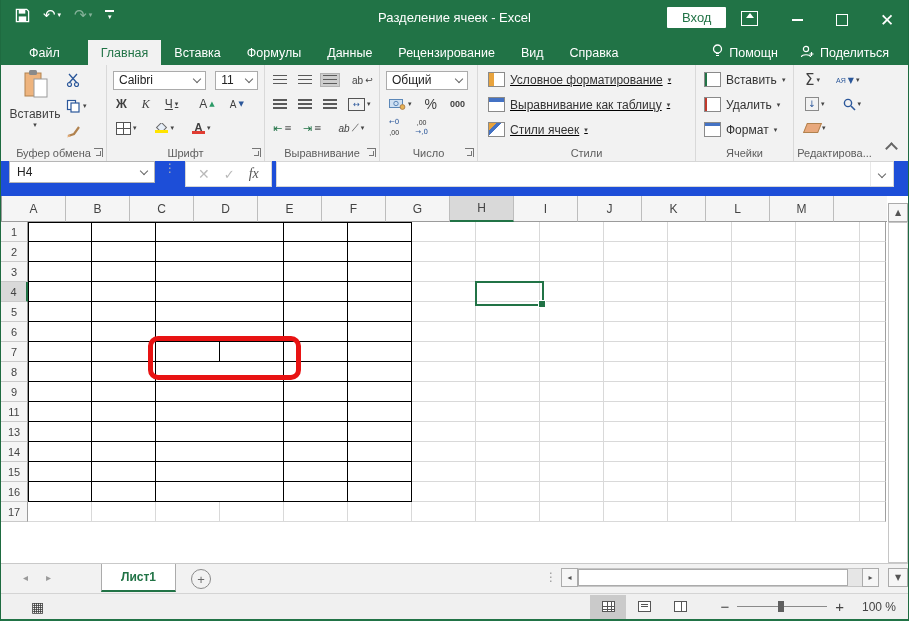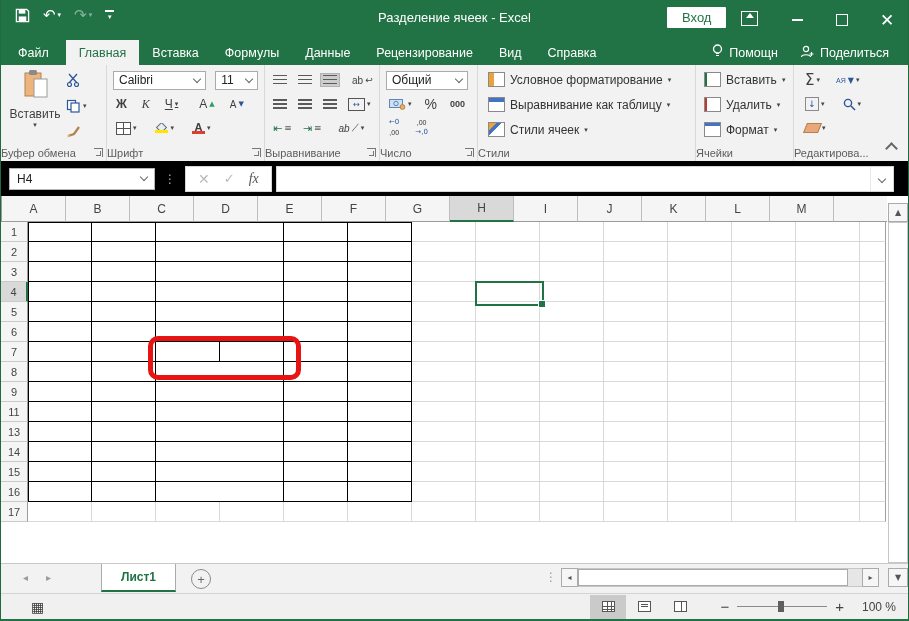--- a/index.html
+++ b/index.html
@@ -25,30 +25,30 @@
   .ribopts .tri{margin-top:1px;border-left:4px solid transparent;border-right:4px solid transparent;border-bottom:5px solid #fff;}
   .wbtn{position:absolute;top:0;width:46px;height:40px;display:flex;align-items:center;justify-content:center;color:#fff;}
   .wbtn .minbar{width:11px;height:1.5px;background:#fff;}
   .wbtn .maxbox{width:10px;height:10px;border:1.5px solid #fff;}
   .wbtn.close{font-size:17px;}
 
   
   .tabrow{position:absolute;left:0;top:40px;width:100%;height:25px;background:#217346;display:flex;
           color:#fff;font-size:12.5px;align-items:stretch;}
   .tab{padding:0 13px;display:flex;align-items:center;cursor:pointer;white-space:nowrap;}
-  .tab.file{padding:0 17px;}
+  .tab.file{padding:0 28px;}
   .tab.active{background:#f2f2f2;color:#217346;}
   .tabs-right{margin-left:auto;display:flex;align-items:center;gap:4px;padding-right:10px;}
   .tab-extra{display:flex;align-items:center;gap:6px;padding:0 9px;cursor:pointer;white-space:nowrap;}
 
   
   .ribbon{position:absolute;left:0;top:65px;width:100%;height:96px;background:#f2f2f2;
           border-bottom:1px solid #d0cece;display:flex;}
   .group{position:relative;border-right:1px solid #d9d9d9;box-sizing:border-box;flex:0 0 auto;height:100%;}
-  .glabel{position:absolute;bottom:2px;left:0;right:0;font-size:11px;color:#5d5d5d;white-space:nowrap;overflow:hidden;}
+  .glabel{position:absolute;bottom:2px;left:0;right:0;text-align:center;font-size:11px;color:#5d5d5d;white-space:nowrap;overflow:hidden;}
   .dlg{position:absolute;right:3px;bottom:4px;width:8px;height:8px;border-left:1px solid #777;border-bottom:1px solid #777;transform:rotate(180deg);}
   .dlg::after{content:"";position:absolute;left:1px;top:1px;width:4px;height:4px;border-left:1px solid #777;border-top:1px solid #777;}
   .rows{position:absolute;top:4px;left:0;right:0;display:flex;flex-direction:column;gap:2px;padding:0 6px;}
   .rrow{display:flex;align-items:center;gap:6px;height:22px;}
   .btn{display:flex;align-items:center;gap:2px;color:#3f3f3f;font-size:12px;cursor:pointer;padding:1px 2px;border:1px solid transparent;}
   .btn.on{background:#cdcdcd;border:1px solid #b2b2b2;}
   .dd{font-size:7px;color:#444;}
   .combo{background:#fff;border:1px solid #ababab;height:19px;display:flex;align-items:center;
          font-size:12px;color:#222;padding-left:5px;box-sizing:border-box;cursor:pointer;}
   .cv{width:5px;height:5px;border-right:1.5px solid #666;border-bottom:1.5px solid #666;transform:rotate(45deg);margin:-3px 5px 0 auto;}
@@ -62,21 +62,21 @@
   .mini.ins{box-shadow:inset 2px 0 0 #217346;}
   .mini.del{box-shadow:inset 2px 0 0 #c0392b;}
   .mini.fmt{box-shadow:inset 0 3px 0 #4472c4;}
   .sitem{display:flex;align-items:center;gap:5px;font-size:12px;color:#333;height:25px;cursor:pointer;white-space:nowrap;}
   .ubar{display:inline-block;width:13px;height:3px;margin-top:-2px;}
   .chev-up{position:absolute;right:12px;bottom:8px;width:7px;height:7px;border-left:2px solid #666;border-top:2px solid #666;transform:rotate(45deg);cursor:pointer;}
   .stack2{display:flex;flex-direction:column;font-size:7px;line-height:1.1;color:#333;}
   .stack2 .b{color:#2b579a;}
 
   
-  .fxrow{position:absolute;left:0;top:161px;width:100%;height:35px;background:#000000;display:flex;align-items:center;}
+  .fxrow{position:absolute;left:0;top:161px;width:100%;height:35px;background:#1d4ed8;display:flex;align-items:flex-start;}
   .namebox{margin-left:8px;width:146px;height:22px;background:#fff;border:1px solid #b6b6b6;display:flex;align-items:center;
            font-size:12px;color:#222;padding-left:7px;box-sizing:border-box;}
   .fxdots{color:#b0b0b0;font-size:12px;margin:0 9px;}
   .fxbtns{display:flex;align-items:center;gap:14px;background:#fff;border:1px solid #d6d6d6;height:24px;padding:0 12px;}
   .fxbtns .x{color:#b9b9b9;font-size:14px;}
   .fxbtns .ok{color:#b9b9b9;font-size:13px;}
   .fxbtns .fx{font-family:"Liberation Serif",serif;font-style:italic;font-size:14px;color:#555;}
   .fxinput{flex:1;height:24px;background:#fff;border:1px solid #d6d6d6;margin-left:4px;margin-right:0;display:flex;}
   .fxinput .grow{flex:1;}
   .fxchev{width:22px;display:flex;align-items:center;justify-content:center;border-left:1px solid #e8e8e8;}
@@ -383,21 +383,21 @@
               <span>,00</span>
               <span class="b ic">→,0</span>
             </span>
         </div>
       </div>
       <div class="glabel">Число</div>
       <div class="dlg"></div>
     </div>
 
     <div class="group" style="width:218px">
-      <div style="position:absolute;top:2px;left:10px;right:4px;">
+      <div style="position:absolute;top:2px;left:10px;right:4px;text-decoration:underline;">
         <div class="sitem">
             <span class="mini cf"></span>
             <span>Условное форматирование</span>
             <span class="dd ic">▾</span>
           </div>
         <div class="sitem">
             <span class="mini ft"></span>
             <span>Выравнивание как таблицу</span>
             <span class="dd ic">▾</span>
           </div>

